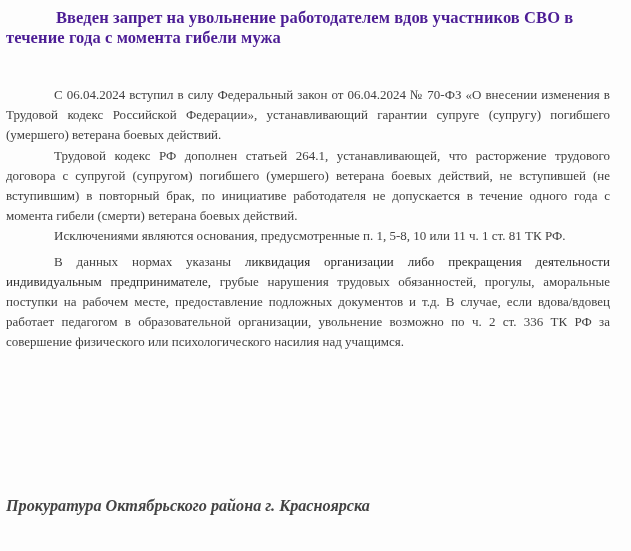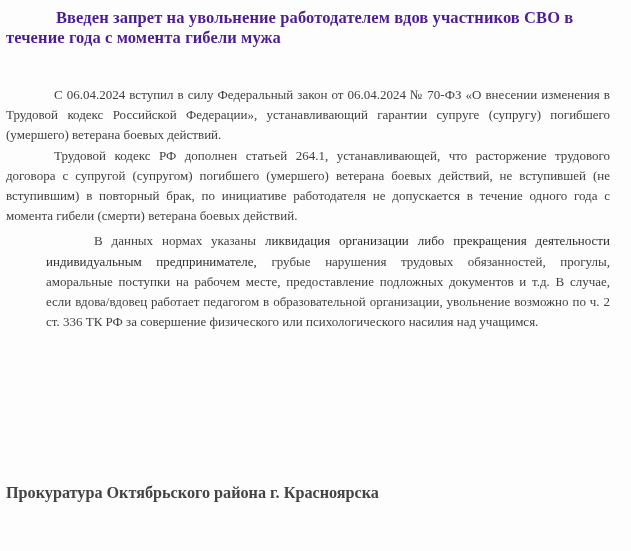--- a/index.html
+++ b/index.html
@@ -36,41 +36,42 @@
     .para {
       font-size: 13px;
       line-height: 20.2px;
       text-align: justify;
       text-indent: 48px;
       margin: 0;
       color: #3f3f3f;
     }
     .para.spaced {
       margin-top: 5px;
-      margin-left: 40px;
     }
     .emph {
       color: #2e2e2e;
     }
     .footer {
       position: absolute;
       left: 6px;
-      top: 484px;
+      top: 497px;
       font-weight: bold;
       font-size: 16.2px;
       color: #444;
       margin: 0;
+      font-style: italic;
     }
   </style>
 </head>
 <body>
 
 <div class="page">
   <p class="title">Введен запрет на увольнение работодателем вдов участников СВО в течение года с момента гибели мужа</p>
 
   <div class="body">
     <p class="para">С 06.04.2024 вступил в силу Федеральный закон от 06.04.2024 № 70-ФЗ «О внесении изменения в Трудовой кодекс Российской Федерации», устанавливающий гарантии супруге (супругу) погибшего (умершего) ветерана боевых действий.</p>
     <p class="para">Трудовой кодекс РФ дополнен статьей 264.1, устанавливающей, что расторжение трудового договора с супругой (супругом) погибшего (умершего) ветерана боевых действий, не вступившей (не вступившим) в повторный брак, по инициативе работодателя не допускается в течение одного года с момента гибели (смерти) ветерана боевых действий.</p>
+    <p class="para">Исключениями являются основания, предусмотренные п. 1, 5-8, 10 или 11 ч. 1 ст. 81 ТК РФ.</p>
     <p class="para spaced"><span>В данных нормах указаны </span><span class="emph">ликвидация организации либо прекращения деятельности индивидуальным предпринимателе,</span><span> грубые нарушения трудовых обязанностей, прогулы, аморальные поступки на рабочем месте, предоставление подложных документов и т.д. В случае, если вдова/вдовец работает педагогом в образовательной организации, увольнение возможно по ч. 2 ст. 336 ТК РФ за совершение физического или психологического насилия над учащимся.</span></p>
   </div>
 </div>
 
 <p class="footer">Прокуратура Октябрьского района г. Красноярска</p>
 
 </body></html>

